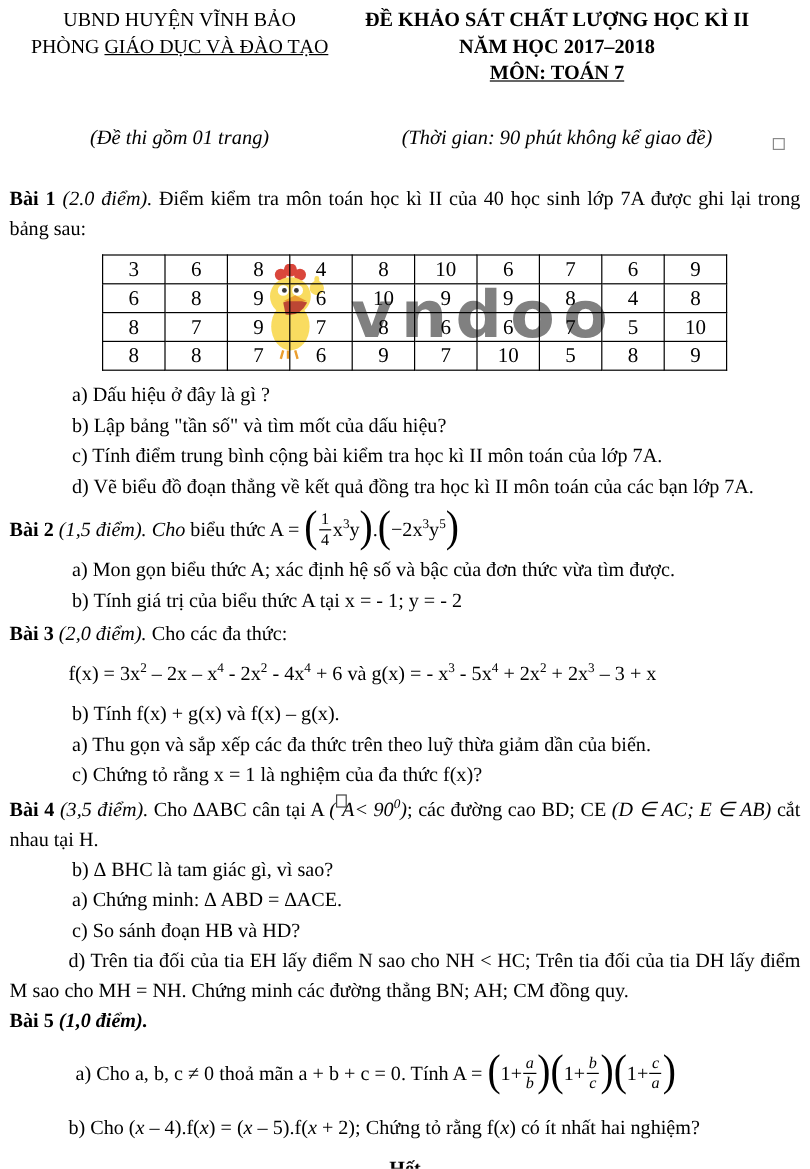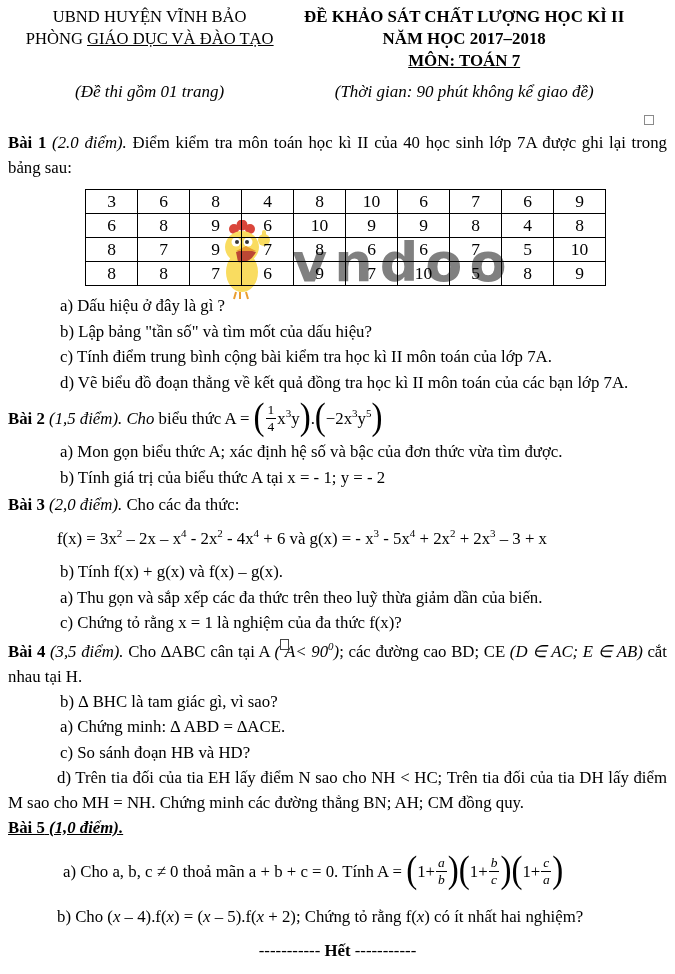--- a/index.html
+++ b/index.html
@@ -4,21 +4,21 @@
 <style>
   html,body{margin:0;padding:0;background:#fff;}
   body{width:675px;height:974px;font-family:"Liberation Serif",serif;font-size:16.8px;color:#000;position:relative;overflow:hidden;}
   .page{padding:6px 8px 0 8px;position:relative;}
   .content{position:relative;z-index:2;}
   
   .header{display:flex;}
   .hcol-left{width:43%;text-align:center;font-weight:normal;font-size:16.6px;line-height:22px;}
   .hcol-right{width:57%;text-align:center;font-weight:bold;font-size:16.9px;line-height:22px;padding-right:30px;box-sizing:border-box;font-family:Liberation Serif, serif;}
   .u{text-decoration:underline;}
-  .notes{display:flex;margin-top:10px;font-style:italic;font-size:17px;}
+  .notes{display:flex;margin-top:33px;font-style:italic;font-size:17px;}
   .note-left{width:43%;text-align:center;}
   .note-right{width:57%;text-align:center;padding-right:30px;box-sizing:border-box;}
   .missing-box{position:absolute;top:109px;right:13px;width:8px;height:8px;border:1px solid #8a8a8a;}
   
   p{margin:0;}
   .para{text-align:justify;line-height:25px;margin-top:0;}
   .blabel{font-weight:bold;}
   .bpoints{font-style:italic;}
   .items div{line-height:25.5px;}
   .indent{padding-left:52px;}
@@ -31,21 +31,21 @@
   .bigp{font-size:33px;font-weight:400;vertical-align:middle;display:inline-block;transform:scaleY(1.12);line-height:0.9;position:relative;top:-2px;font-family:"Liberation Serif",serif;}
   sup.fsup{font-size:11px;line-height:0;}
   .formula-line{line-height:40px;}
   .it{font-style:italic;}
   .angle-box{display:inline-block;width:7px;height:9px;border:1px solid #444;vertical-align:super;margin-right:-4px;}
   
   .watermark{position:absolute;top:220px;left:212px;z-index:1;display:flex;align-items:center;opacity:0.9;}
   .wm-text{font-family:"DejaVu Sans",sans-serif;font-weight:700;font-size:54px;letter-spacing:7px;color:#737373;margin-left:6px;line-height:70px;}
   .footer{text-align:center;margin-top:9px;line-height:25px;}
   .footer b{font-weight:bold;}
-  .b5head{line-height:25px;text-decoration:underline;}
+  .b5head{line-height:25px;}
 </style>
 </head>
 <body>
 
 <div class="watermark">
   <span>
     <svg width="74" height="80" viewBox="0 0 74 80" xmlns="http://www.w3.org/2000/svg">
       <circle cx="22" cy="9" r="5" fill="#d63226"></circle>
       <circle cx="30" cy="5" r="5.5" fill="#d63226"></circle>
       <circle cx="38" cy="9" r="5" fill="#d63226"></circle>

